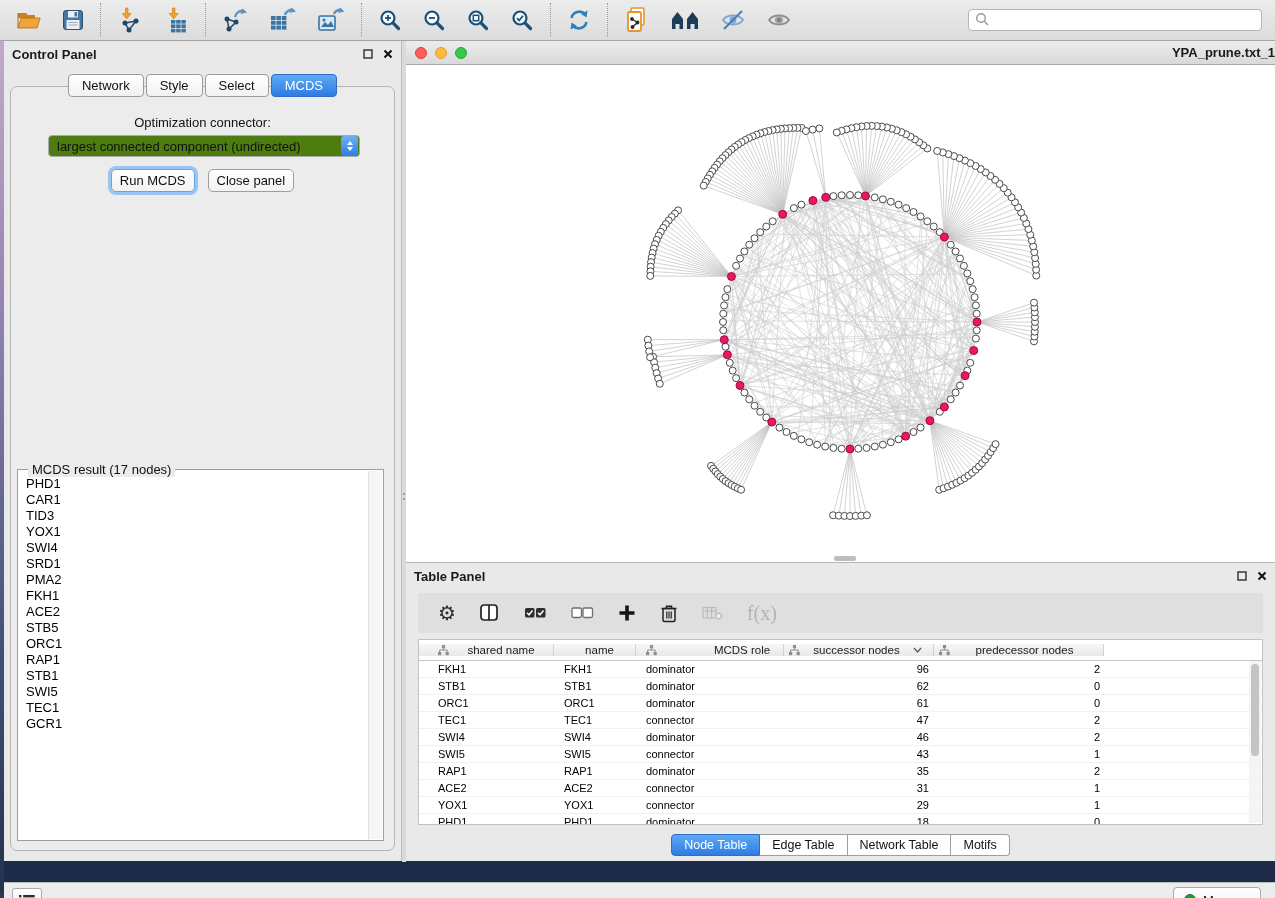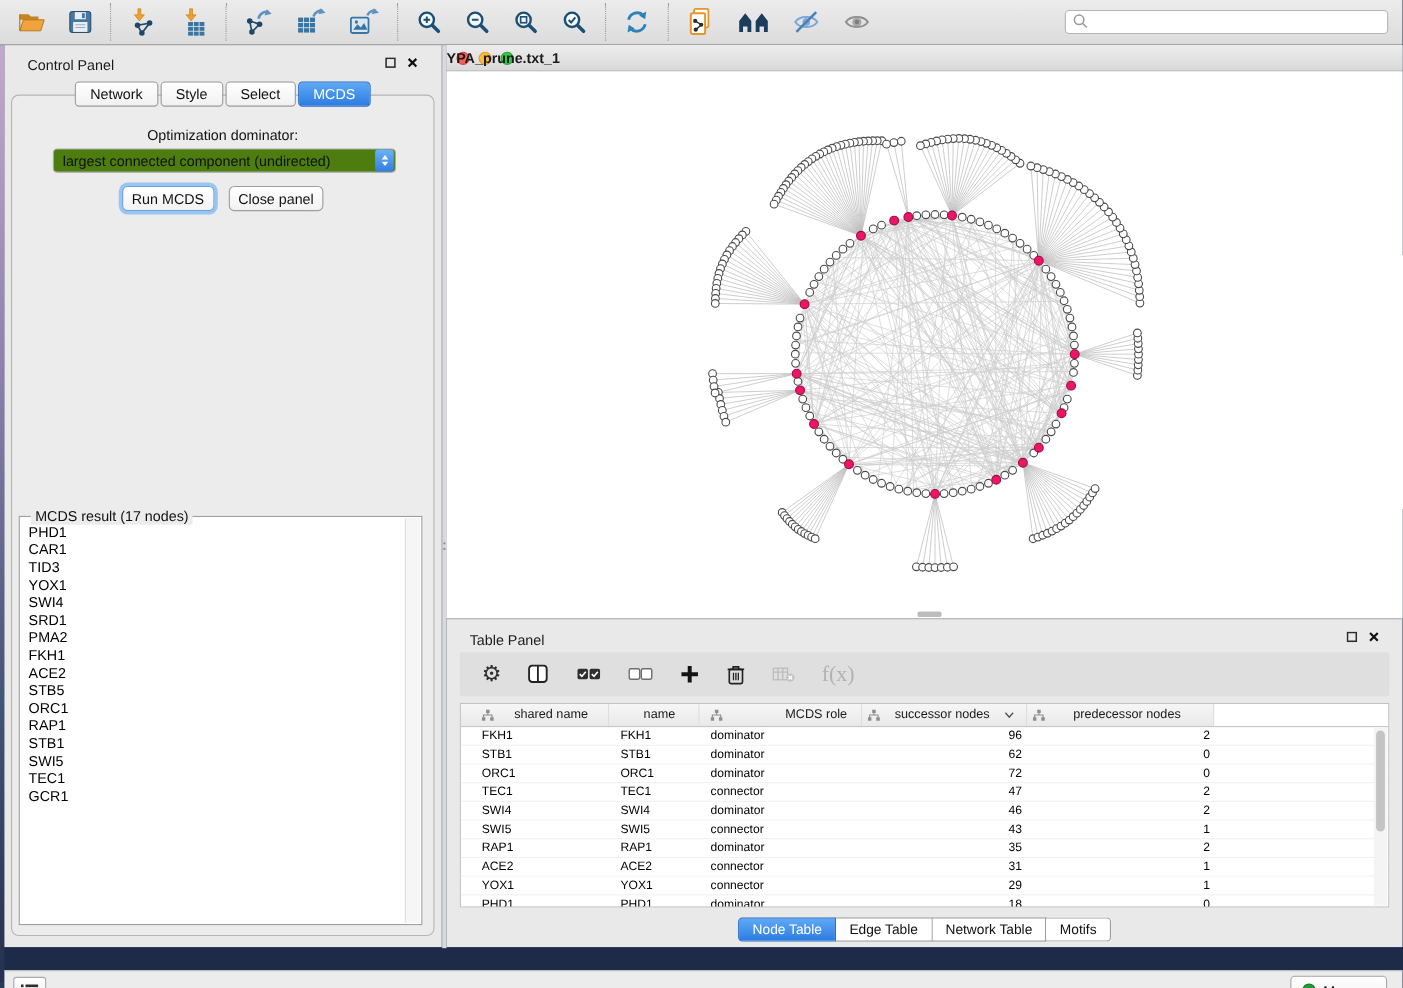--- a/index.html
+++ b/index.html
@@ -21,21 +21,21 @@
   
   #left-strip{position:absolute;left:0;top:41px;width:4px;height:852px;
     background:linear-gradient(#c3a9cc,#8d7fae 35%,#44538te 70%,#24314f);}
   #left-strip{background:linear-gradient(#c3a9cc,#8d7fae 35%,#445378 70%,#24314f);}
   #bottom-strip{position:absolute;left:0;top:893px;width:1275px;height:5px;
     background:linear-gradient(90deg,#2b3b5e,#141f38 18%,#3d4e72 33%,#1a2540 52%,#31415f 70%,#101a30 88%,#2b3b5e);}
 
   
   #control-panel{position:absolute;left:4px;top:41px;width:398px;height:820px;
     background:#e9e9e9;border-right:1px solid #bdbdbd;box-sizing:border-box;}
-  .panel-title-row{display:flex;align-items:flex-end;height:26px;padding:0 21px;}
+  .panel-title-row{display:flex;align-items:center;height:26px;padding:0 8px;font-weight:bold;}
   .panel-title{font-size:13px;color:#1a1a1a;}
   .panel-title-icons{margin-left:auto;display:flex;align-items:center;gap:10px;}
   .cp-tabs{position:absolute;left:0;top:33px;width:100%;display:flex;justify-content:center;gap:2px;z-index:2;}
   .cp-tab{font-size:13px;color:#111;padding:3px 13px;border:1px solid #9c9c9c;border-radius:4px;
     background:linear-gradient(#ffffff,#f1f1f1);cursor:pointer;}
   .cp-tab.active{background:linear-gradient(#5fa9f5,#2d7ce2);border-color:#2a6fc8;color:#fff;}
   #cp-inner{position:absolute;left:6px;right:6px;top:45px;bottom:10px;background:#ececec;
     border:1px solid #b5b5b5;border-radius:7px;z-index:1;}
   #opt-label{position:absolute;top:28px;width:100%;text-align:center;font-size:13px;color:#111;}
   #opt-select{position:absolute;left:37px;top:48px;width:312px;height:22px;background:#4d7c0f;
@@ -62,35 +62,35 @@
   #v-split .dot{position:absolute;left:1px;width:2px;height:2px;background:#8a8a8a;border-radius:50%;}
 
   
   #network-panel{position:absolute;left:406px;top:41px;width:869px;height:521px;background:#fff;}
   #net-titlebar{position:absolute;left:0;top:0;width:100%;height:24px;
     background:linear-gradient(#ededed,#d9d9d9);border-bottom:1px solid #a8a8a8;box-sizing:border-box;}
   .traffic{position:absolute;top:6px;width:12px;height:12px;border-radius:50%;box-sizing:border-box;cursor:pointer;}
   #tl-red{left:9px;background:#f9605a;border:1px solid #dd4038;}
   #tl-yellow{left:29px;background:#fcbb40;border:1px solid #dfa02e;}
   #tl-green{left:49px;background:#35c84a;border:1px solid #26a838;}
-  #net-title{position:absolute;width:100%;top:4px;text-align:left;font-size:13px;font-weight:600;color:#1a1a1a;}
+  #net-title{position:absolute;width:100%;top:4px;text-align:right;font-size:13px;font-weight:600;color:#1a1a1a;}
   #net-canvas{position:absolute;left:0;top:24px;width:869px;height:497px;background:#fff;}
   #net-hscroll{position:absolute;left:428px;bottom:1px;width:22px;height:5px;background:#bdbdbd;border-radius:2px;}
 
   
   #table-panel{position:absolute;left:406px;top:562px;width:869px;height:299px;
     background:#e9e9e9;border-top:1px solid #b5b5b5;box-sizing:border-box;}
   #tp-toolbar{position:absolute;left:12px;right:12px;top:30px;height:40px;background:#dfdfdf;
     border-radius:2px;display:flex;align-items:center;gap:24px;padding-left:20px;}
   .tp-icon{display:flex;align-items:center;cursor:pointer;}
   .gear-glyph{font-size:20px;color:#2e2e2e;line-height:20px;}
   .fx-glyph{font-family:"Liberation Serif",serif;font-size:20px;color:#b2b2b2;}
   #node-table{position:absolute;left:12px;right:12px;top:76px;height:186px;background:#fff;
     border:1px solid #c2c2c2;box-sizing:border-box;overflow:hidden;}
-  #nt-header{display:flex;height:20px;border-bottom:1px solid #c6c6c6;font-size:11.5px;color:#1a1a1a;}
+  #nt-header{display:flex;height:20px;border-bottom:1px solid #c6c6c6;font-size:11.5px;color:#1a1a1a;align-items:center;}
   .nt-hcell{display:flex;align-items:center;background:linear-gradient(#f6f6f6,#e9e9e9);
     border-right:1px solid #d2d2d2;box-sizing:border-box;padding-left:5px;cursor:pointer;}
   .nt-hcell .lbl{flex:1;text-align:center;}
   .nt-hfill{flex:1;background:#fff;}
   .nt-row{display:flex;height:16px;font-size:11px;color:#000;border-bottom:1px solid #f1f1f1;cursor:default;}
   .c0{width:135px;box-sizing:border-box;padding-left:19px;}
   .c1{width:82px;box-sizing:border-box;padding-left:10px;}
   .c2{width:148px;box-sizing:border-box;padding-left:10px;gap:44px;}
   .c3{width:150px;box-sizing:border-box;text-align:right;padding-right:5px;}
   .c4{width:170px;box-sizing:border-box;text-align:right;padding-right:4px;}
@@ -314,21 +314,21 @@
             </svg></span>
       </span>
     </div>
     <div class="cp-tabs">
       <span class="cp-tab">Network</span>
       <span class="cp-tab">Style</span>
       <span class="cp-tab">Select</span>
       <span class="cp-tab active">MCDS</span>
     </div>
     <div id="cp-inner">
-      <div id="opt-label">Optimization dominator:</div>
+      <div id="opt-label">Optimization connector:</div>
       <div id="opt-select">
         <span id="opt-select-value">largest connected component (undirected)</span>
         <span id="opt-stepper">
           <span class="step-up"></span>
             <span class="step-dn"></span>
         </span>
       </div>
       <div id="cp-buttons">
         <button class="cp-btn focused">Run MCDS</button>
         <button class="cp-btn">Close panel</button>
@@ -1235,21 +1235,21 @@
             <div class="nt-cell c0">STB1</div>
             <div class="nt-cell c1">STB1</div>
             <div class="nt-cell c2">dominator</div>
             <div class="nt-cell c3">62</div>
             <div class="nt-cell c4">0</div>
           </div>
           <div class="nt-row">
             <div class="nt-cell c0">ORC1</div>
             <div class="nt-cell c1">ORC1</div>
             <div class="nt-cell c2">dominator</div>
-            <div class="nt-cell c3">72</div>
+            <div class="nt-cell c3">61</div>
             <div class="nt-cell c4">0</div>
           </div>
           <div class="nt-row">
             <div class="nt-cell c0">TEC1</div>
             <div class="nt-cell c1">TEC1</div>
             <div class="nt-cell c2">connector</div>
             <div class="nt-cell c3">47</div>
             <div class="nt-cell c4">2</div>
           </div>
           <div class="nt-row">

